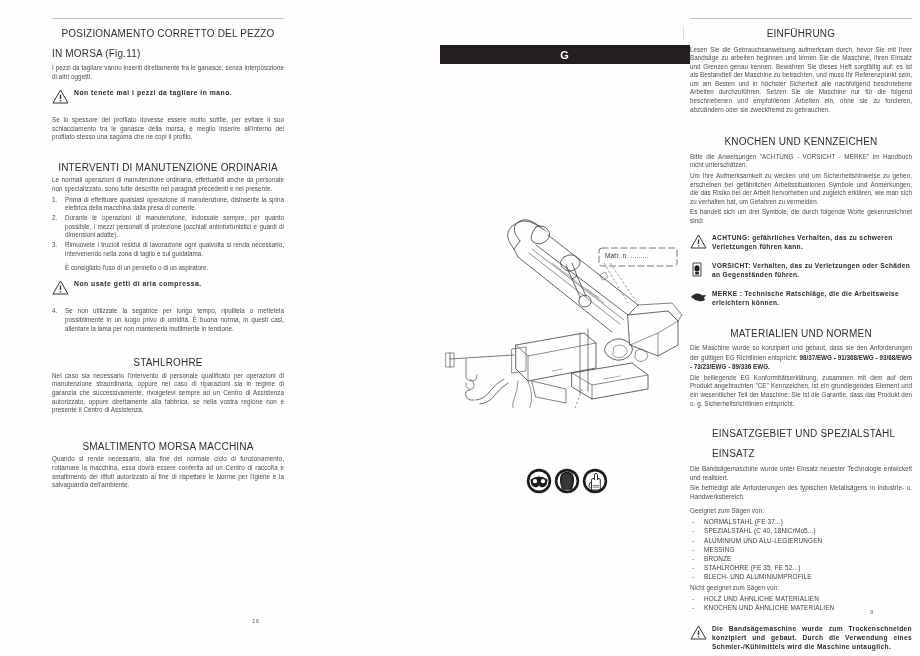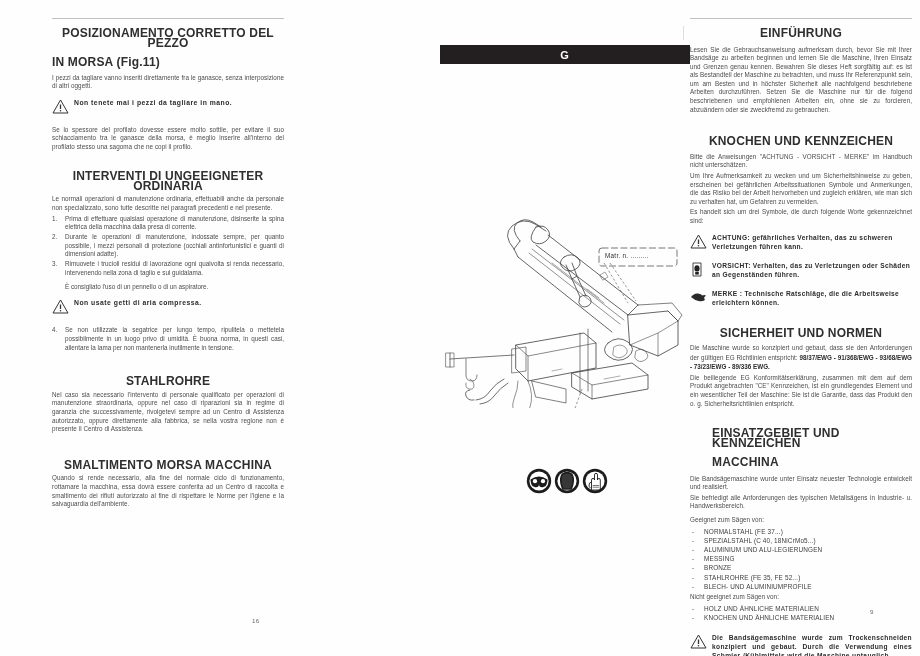--- a/index.html
+++ b/index.html
@@ -19,22 +19,22 @@
 
   
   .scan {
     position: absolute;
     inset: 0;
     background: #fefefe;
   }
 
   
   .sec-head {
-    font-size: 12px;
-    font-weight: 700;
+    font-size: 10px;
+    font-weight: 400;
     letter-spacing: 0.18px;
     color: #2f2f2f;
     text-align: center;
     line-height: 9.5px;
     margin: 10px 0 4px 0;
   }
   .sec-head.left-align { text-align: left; }
   .body-txt {
     font-size: 6.3px;
     line-height: 8.6px;
@@ -248,21 +248,21 @@
         </span>
         <span class="txt">Non tenete mai i pezzi da tagliare in mano.</span>
       </div>
 
       <p class="body-txt" style="margin-top:6px;">Se lo spessore del profilato dovesse essere molto sottile, per evitare il suo schiacciamento tra le ganasce della morsa, è meglio inserire all'interno del profilato stesso una sagoma che ne copi il profilo.</p>
     </div>
 
     <div style="height:6px"></div>
 
     <div>
-      <div class="sec-head">INTERVENTI DI UNGEEIGNETER ORDINARIA</div>
+      <div class="sec-head">INTERVENTI DI MANUTENZIONE ORDINARIA</div>
       <p class="body-txt tight">Le normali operazioni di manutenzione ordinaria, effettuabili anche da personale non specializzato, sono tutte descritte nei paragrafi precedenti e nel presente.</p>
 
       <ol class="numlist">
         <li>
           <span class="num">1.</span>
           <span>Prima di effettuare qualsiasi operazione di manutenzione, disinserite la spina elettrica della macchina dalla presa di corrente.</span>
         </li>
         <li>
           <span class="num">2.</span>
           <span>Durante le operazioni di manutenzione, indossate sempre, per quanto possibile, i mezzi personali di protezione (occhiali antinfortunistici e guanti di dimensioni adatte).</span>
@@ -476,30 +476,30 @@
             <path d="M1 7 q3 -4 7 -3.5 q3 0.4 4.5 2 q2 -1 3.5 0.3 q-1.6 0.9 -2 2.2 q1.8 1.4 0.2 2.4 q-2 1.2 -5.5 0.6 q-4 -0.7 -7.7 -4 Z" fill="#2a2a2a"></path>
           </svg>
         </span>
         <span class="txt">MERKE : Technische Ratschläge, die die Arbeitsweise erleichtern können.</span>
       </div>
     </div>
 
     <div style="height:2px"></div>
 
     <div>
-      <div class="sec-head" style="margin-bottom:6px;">SICHERHEIT UND NORMEN</div>
+      <div class="sec-head" style="margin-bottom:6px;">MATERIALIEN UND NORMEN</div>
       <p class="body-txt tight"><span>Die Maschine wurde so konzipiert und gebaut, dass sie den Anforderungen der gültigen EG Richtlinien entspricht: </span><span class="bold-note" style="font-size:6.3px;letter-spacing:0">98/37/EWG - 91/368/EWG - 93/68/EWG - 73/23/EWG - 89/336 EWG.</span></p>
       <p class="body-txt">Die beiliegende EG Konformitätserklärung, zusammen mit dem auf dem Produkt angebrachten "CE" Kennzeichen, ist ein grundlegendes Element und ein wesentlicher Teil der Maschine: Sie ist die Garantie, dass das Produkt den o. g. Sicherheitsrichtlinien entspricht.</p>
     </div>
 
     <div style="height:6px"></div>
 
     <div>
-      <div class="sec-head left-align" style="padding-left:22px;">EINSATZGEBIET UND KENNZEICHEN</div>
-      <div class="sec-head left-align" style="padding-left:22px;margin-bottom:7px;">MACCHINA</div>
+      <div class="sec-head left-align" style="padding-left:22px;">EINSATZGEBIET UND SPEZIALSTAHL</div>
+      <div class="sec-head left-align" style="padding-left:22px;margin-bottom:7px;">EINSATZ</div>
 
       <p class="body-txt tight">Die Bandsägemaschine wurde unter Einsatz neuester Technologie entwickelt und realisiert.</p>
       <p class="body-txt">Sie befriedigt alle Anforderungen des typischen Metallsägens in Industrie- u. Handwerksbereich.</p>
 
       <div class="body-txt tight" style="margin-bottom:2px">Geeignet zum Sägen von:</div>
       <ul class="dashlist">
         <li><span class="dash">-</span><span>NORMALSTAHL (FE 37...)</span></li>
         <li><span class="dash">-</span><span>SPEZIALSTAHL (C 40, 18NiCrMo5...)</span></li>
         <li><span class="dash">-</span><span>ALUMINIUM UND ALU-LEGIERUNGEN</span></li>
         <li><span class="dash">-</span><span>MESSING</span></li>

